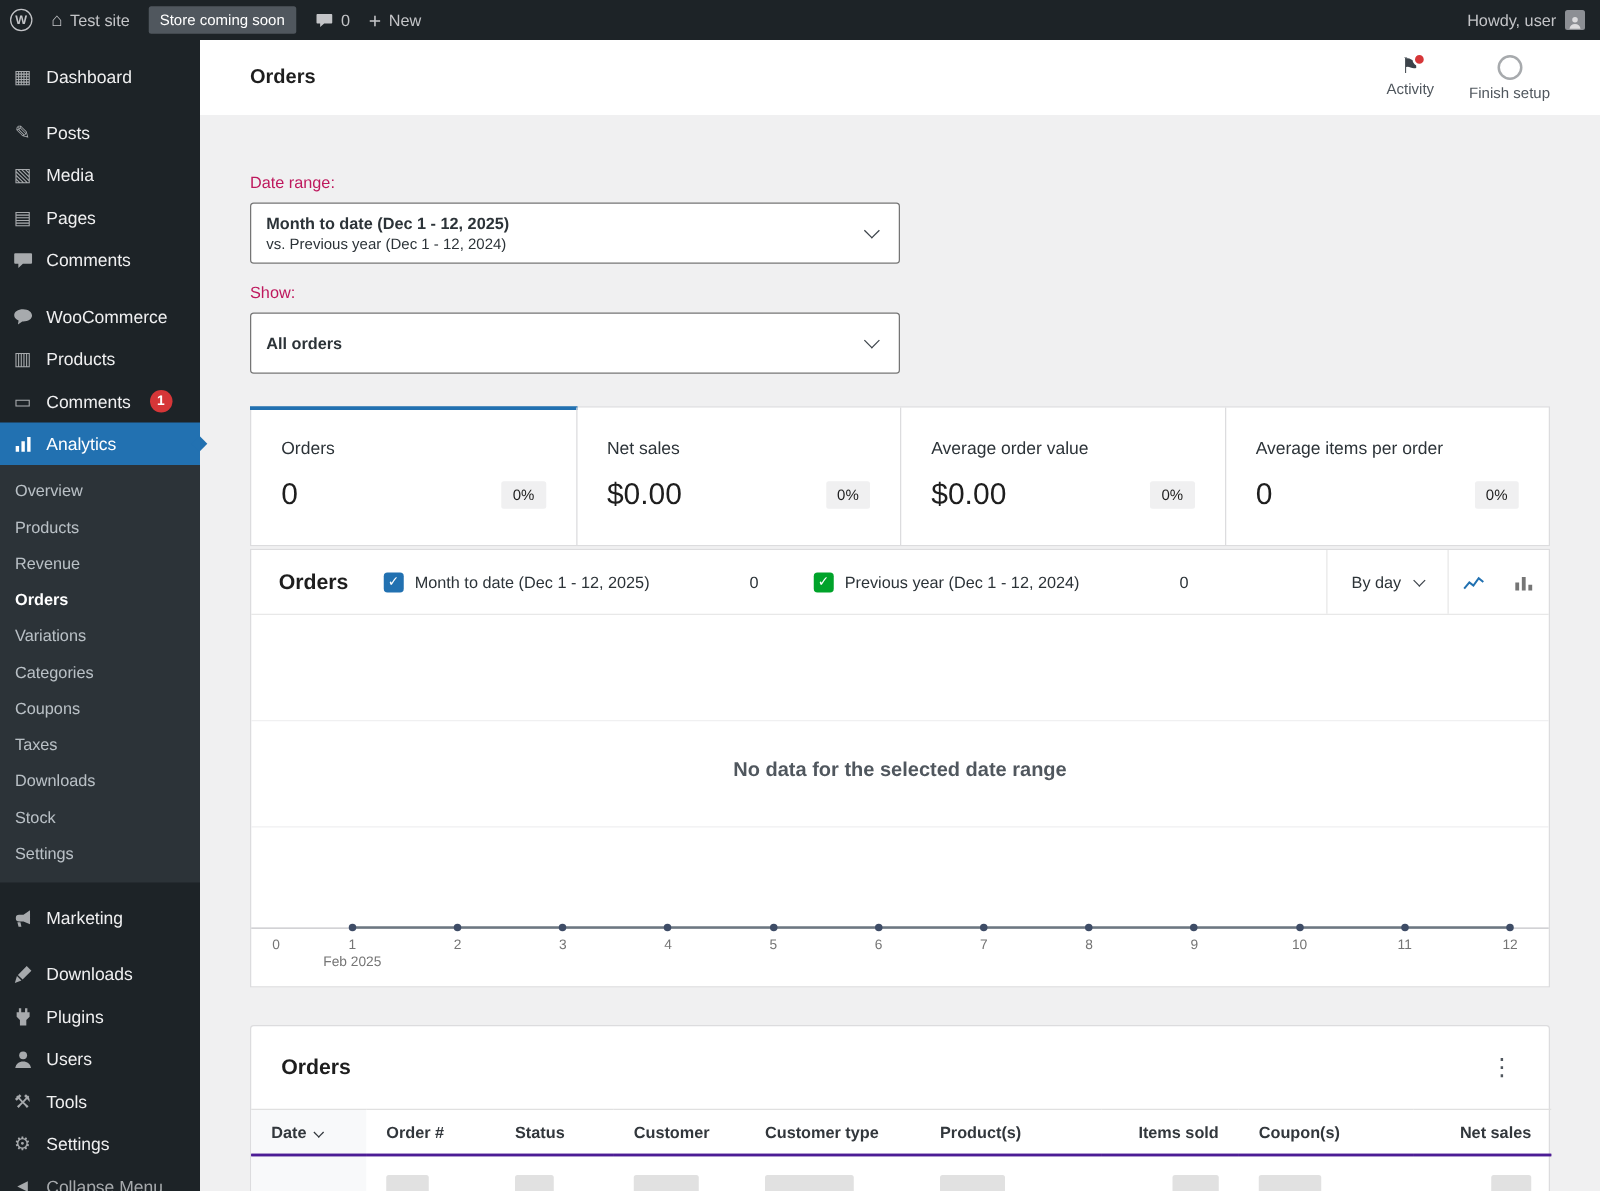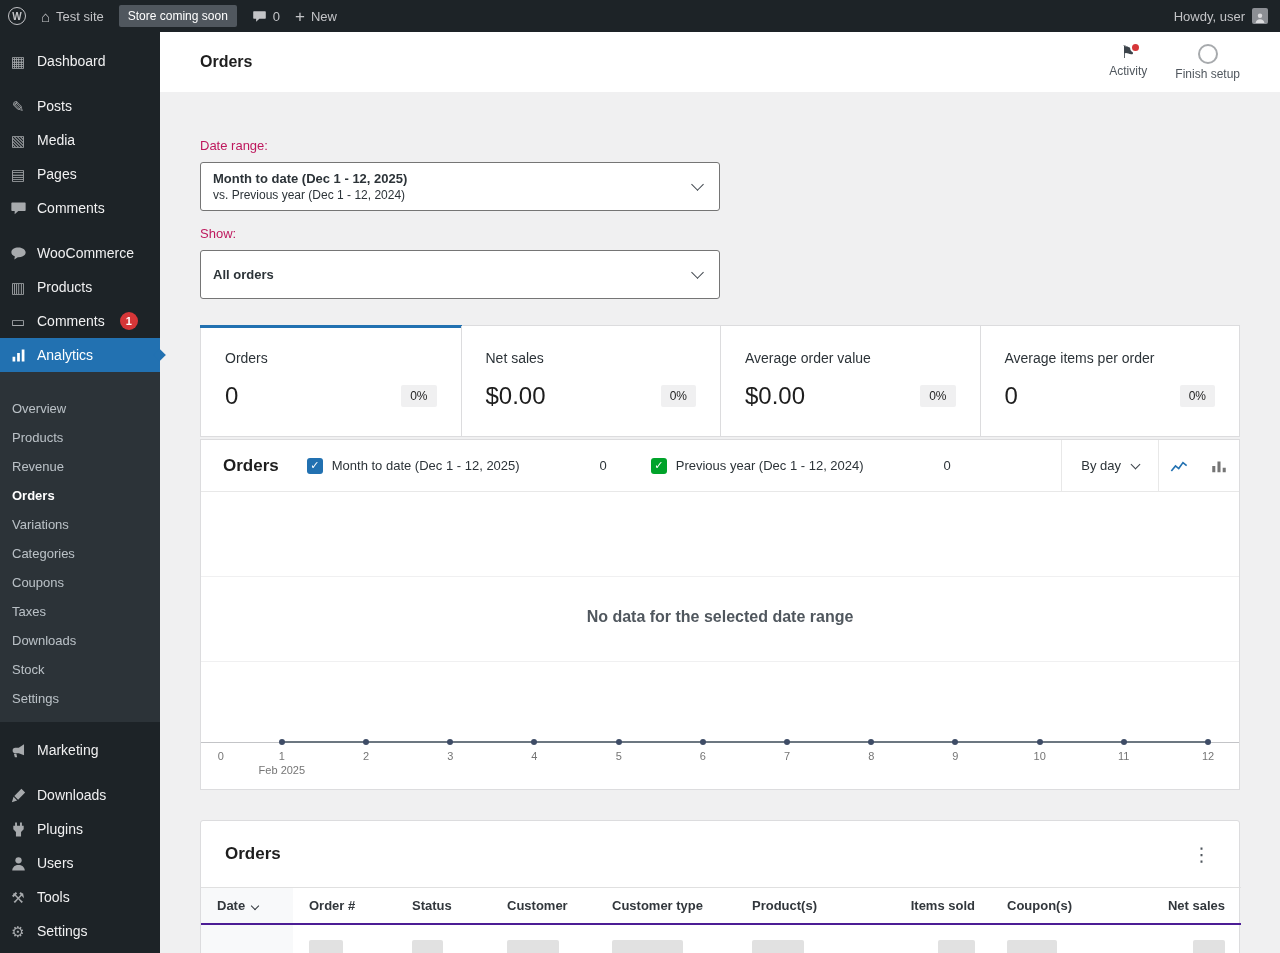--- a/index.html
+++ b/index.html
@@ -29,21 +29,21 @@
   .sidebar { width:160px; background:#1d2327; color:#f0f0f1; flex-shrink:0; padding-top:12px; font-size:14px; position:relative; z-index:4; }
   .menu-item { display:flex; align-items:center; gap:9px; padding:8px; min-height:34px; color:#f0f0f1; cursor:pointer; position:relative; }
   .mi-icon { width:20px; text-align:center; color:#a7aaad; font-size:15px; line-height:1; flex-shrink:0; }
   .mi-icon svg { width:17px; height:17px; fill:#a7aaad; display:block; margin:0 auto; }
   .menu-item.current { background:#2271b1; color:#fff; }
   .menu-item.current .mi-icon { color:#fff; }
   .menu-item.current .mi-icon svg { fill:#fff; }
   .menu-item.current::after { content:""; position:absolute; right:-4px; top:50%; width:9px; height:9px; background:#2271b1; transform:translateY(-50%) rotate(45deg); z-index:6; }
   .mi-badge { margin-left:6px; background:#d63638; color:#fff; border-radius:9px; min-width:18px; height:18px; line-height:18px; text-align:center; font-size:11px; padding:0 5px; font-weight:600; }
   .menu-sep { height:11px; }
-  .submenu { background:#2c3338; padding:22px 0 9px; }
+  .submenu { background:#2c3338; padding:6px 0 9px; }
   .submenu-item { display:block; padding:7px 12px; font-size:13px; color:rgba(240,246,252,.72); cursor:pointer; }
   .submenu-item.current { color:#fff; font-weight:600; }
   .menu-item.collapse { color:#a7aaad; }
   .menu-item.collapse .mi-icon { font-size:11px; }
 
   
   .main { flex:1; display:flex; flex-direction:column; min-width:0; background:#f0f0f1; }
   .page-header { height:60px; background:#fff; display:flex; align-items:center; justify-content:space-between; padding:0 40px; }
   .page-title { font-size:16px; font-weight:600; color:#1e1e1e; margin:0; }
   .header-actions { display:flex; gap:28px; }

